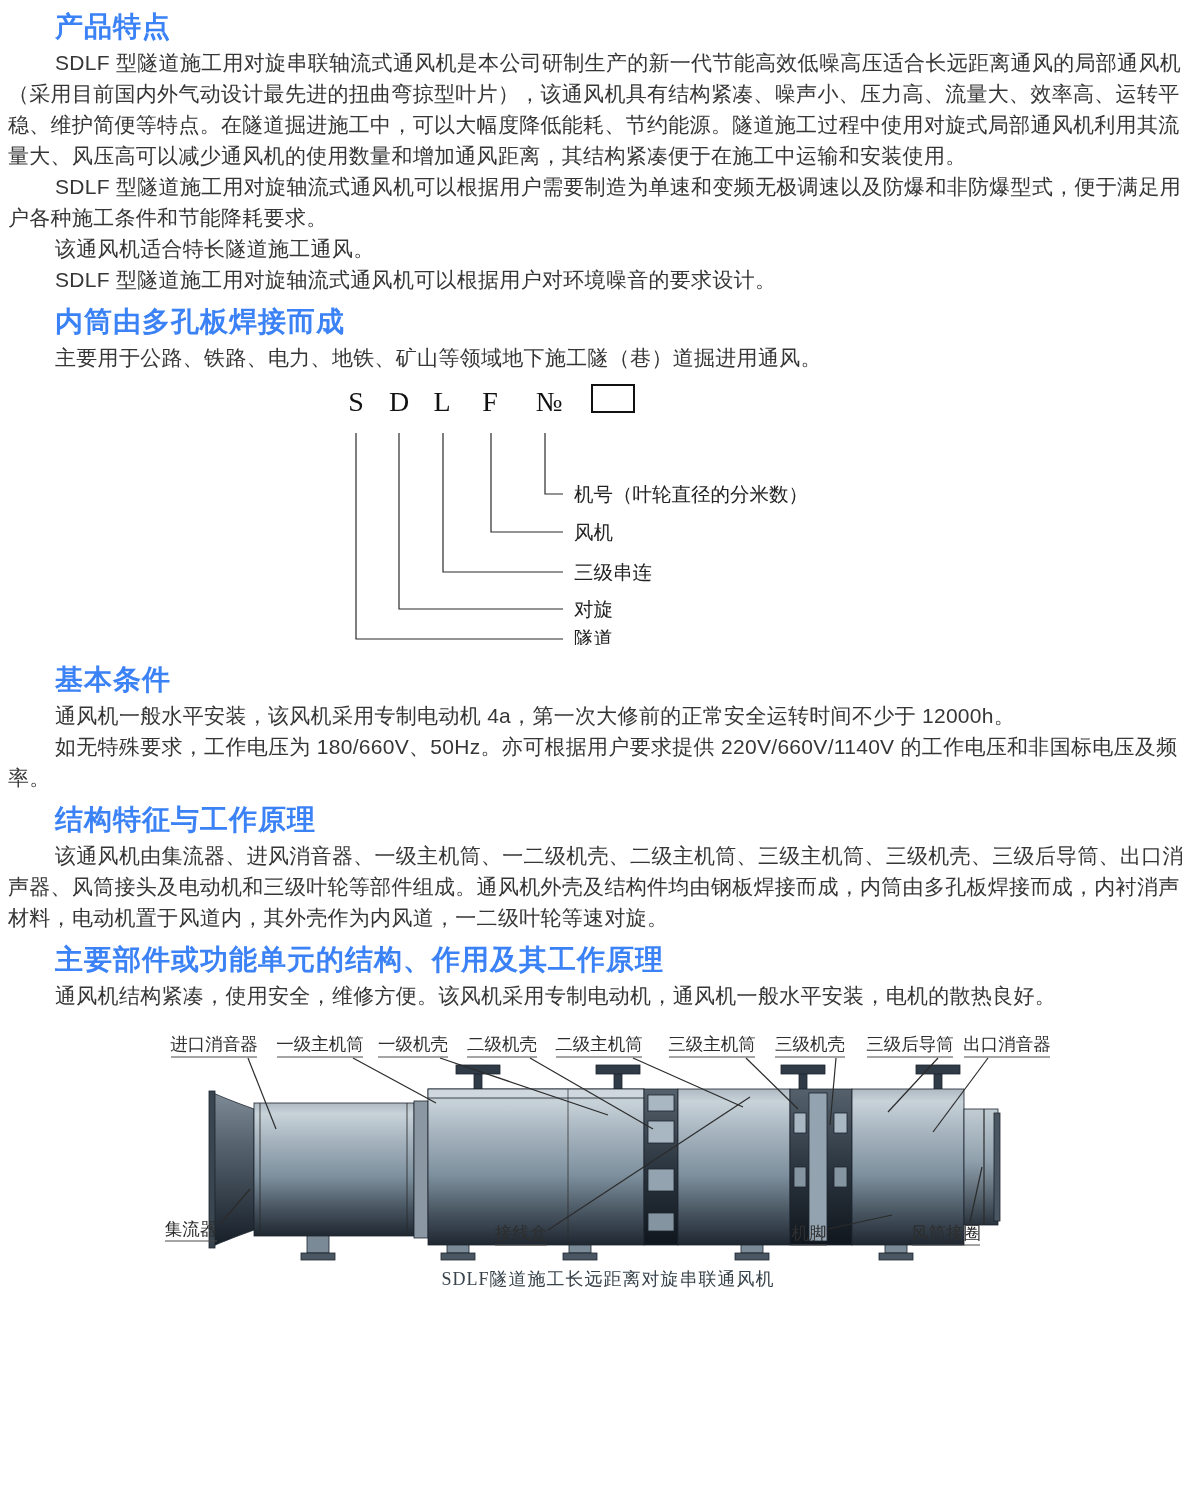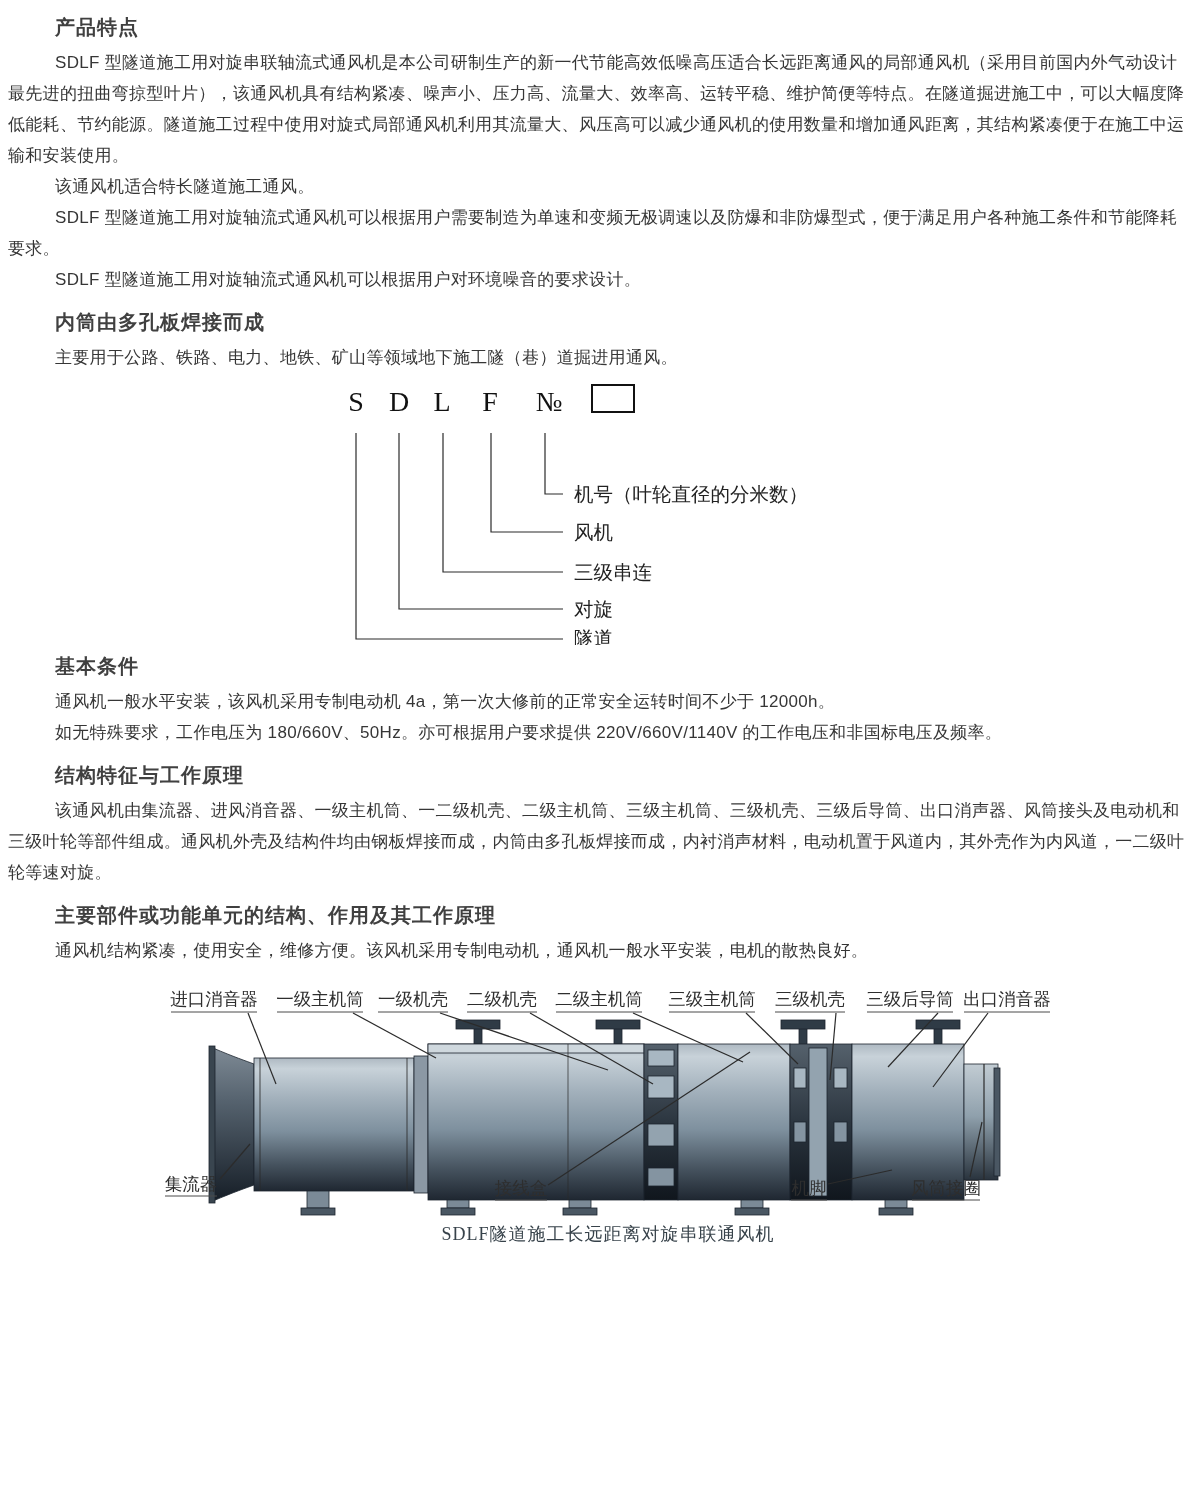--- a/index.html
+++ b/index.html
@@ -3,45 +3,45 @@
 <meta charset="utf-8">
 <style>
   html,body{margin:0;padding:0;}
   body{
     width:1200px;height:1510px;background:#ffffff;
     font-family:"Liberation Sans","DejaVu Sans",sans-serif;
     color:#363636;overflow:hidden;
   }
   .page{padding:0 8px;}
   h2.sec{
-    color:#404040;font-size:20px;font-weight:bold;
+    color:#3b82f6;font-size:28px;font-weight:bold;
     margin:12px 0 5px 47px;line-height:30px;letter-spacing:1px;
   }
   p.body{
-    font-size:17px;line-height:31px;margin:0;
+    font-size:21px;line-height:31px;margin:0;
     text-indent:47px;letter-spacing:0.3px;
   }
   .fig{display:block;margin:0;}
   svg text{font-family:"Liberation Serif","DejaVu Serif",serif;}
   svg .lbl{font-size:17.5px;fill:#2e2e2e;}
   svg .mlbl{font-size:19.5px;fill:#222222;}
   svg .letter{font-size:28px;fill:#111111;}
   svg .cap{font-size:18px;fill:#37424a;letter-spacing:1px;}
   svg line,svg polyline{stroke:#2b2b2b;stroke-width:1.2;fill:none;}
   svg .ul{stroke:#4a4a4a;stroke-width:1;}
 </style>
 </head>
 <body>
 
 <div class="page">
 
   <h2 class="sec">产品特点</h2>
   <p class="body">SDLF 型隧道施工用对旋串联轴流式通风机是本公司研制生产的新一代节能高效低噪高压适合长远距离通风的局部通风机（采用目前国内外气动设计最先进的扭曲弯掠型叶片），该通风机具有结构紧凑、噪声小、压力高、流量大、效率高、运转平稳、维护简便等特点。在隧道掘进施工中，可以大幅度降低能耗、节约能源。隧道施工过程中使用对旋式局部通风机利用其流量大、风压高可以减少通风机的使用数量和增加通风距离，其结构紧凑便于在施工中运输和安装使用。</p>
+  <p class="body">SDLF 型隧道施工用对旋轴流式通风机可以根据用户需要制造为单速和变频无极调速以及防爆和非防爆型式，便于满足用户各种施工条件和节能降耗要求。</p>
   <p class="body">该通风机适合特长隧道施工通风。</p>
-  <p class="body">SDLF 型隧道施工用对旋轴流式通风机可以根据用户需要制造为单速和变频无极调速以及防爆和非防爆型式，便于满足用户各种施工条件和节能降耗要求。</p>
   <p class="body">SDLF 型隧道施工用对旋轴流式通风机可以根据用户对环境噪音的要求设计。</p>
 
   <h2 class="sec">内筒由多孔板焊接而成</h2>
   <p class="body">主要用于公路、铁路、电力、地铁、矿山等领域地下施工隧（巷）道掘进用通风。</p>
 
 
   <svg class="fig" width="1184" height="272" viewBox="0 0 1184 272">
 
     <text class="letter" x="348" y="38" text-anchor="middle">S</text>
     <text class="letter" x="391" y="38" text-anchor="middle">D</text>
@@ -57,21 +57,21 @@
     <polyline points="391,60 391,236 555,236"></polyline>
     <polyline points="348,60 348,266 555,266"></polyline>
 
     <text class="mlbl" x="566" y="128">机号（叶轮直径的分米数）</text>
     <text class="mlbl" x="566" y="166">风机</text>
     <text class="mlbl" x="566" y="206">三级串连</text>
     <text class="mlbl" x="566" y="243">对旋</text>
     <text class="mlbl" x="566" y="272">隧道</text>
   </svg>
 
-  <h2 class="sec" style="margin-top:6px">基本条件</h2>
+  <h2 class="sec" style="margin-top:20px">基本条件</h2>
   <p class="body">通风机一般水平安装，该风机采用专制电动机 4a，第一次大修前的正常安全运转时间不少于 12000h。</p>
   <p class="body">如无特殊要求，工作电压为 180/660V、50Hz。亦可根据用户要求提供 220V/660V/1140V 的工作电压和非国标电压及频率。</p>
 
   <h2 class="sec">结构特征与工作原理</h2>
   <p class="body">该通风机由集流器、进风消音器、一级主机筒、一二级机壳、二级主机筒、三级主机筒、三级机壳、三级后导筒、出口消声器、风筒接头及电动机和三级叶轮等部件组成。通风机外壳及结构件均由钢板焊接而成，内筒由多孔板焊接而成，内衬消声材料，电动机置于风道内，其外壳作为内风道，一二级叶轮等速对旋。</p>
 
   <h2 class="sec">主要部件或功能单元的结构、作用及其工作原理</h2>
   <p class="body">通风机结构紧凑，使用安全，维修方便。该风机采用专制电动机，通风机一般水平安装，电机的散热良好。</p>
 
   <svg class="fig" width="1184" height="300" viewBox="0 0 1184 300" style="margin-top:6px">

